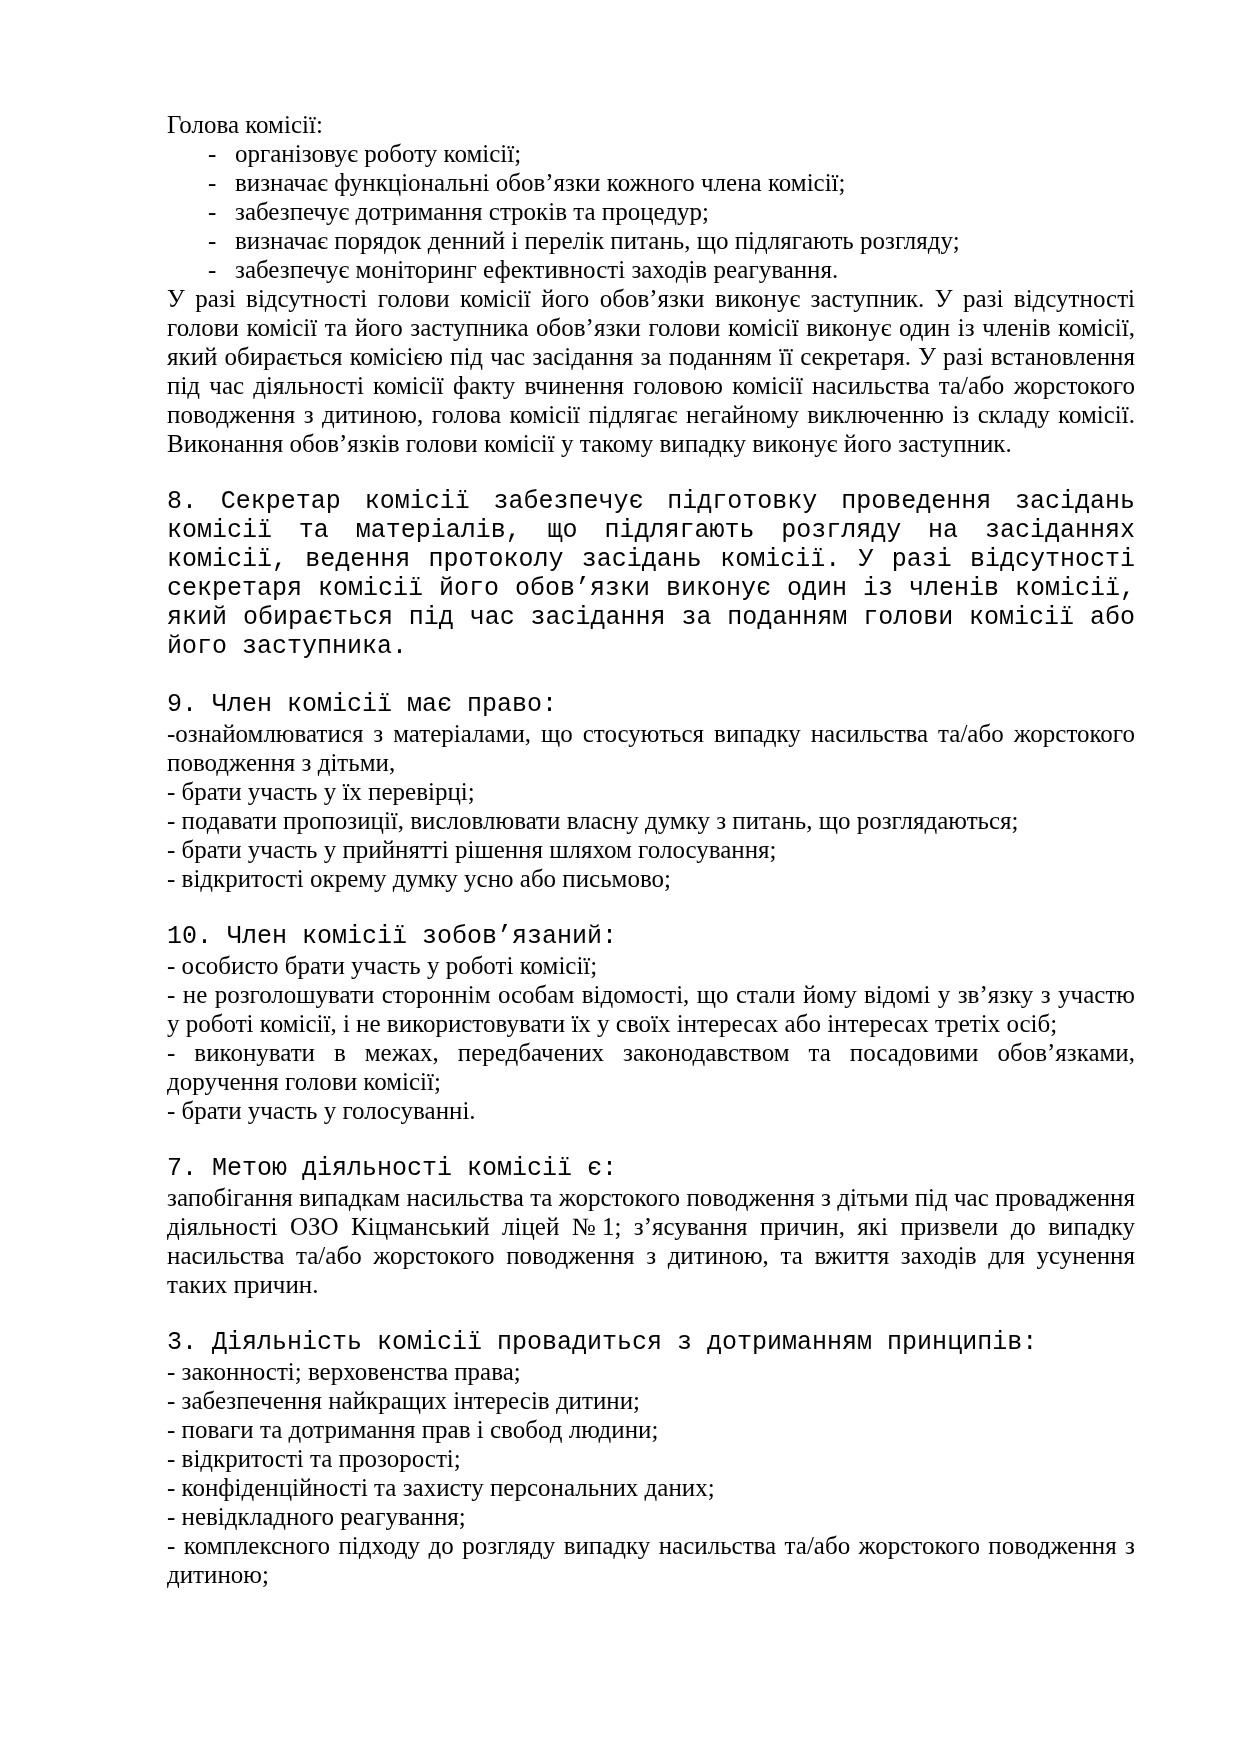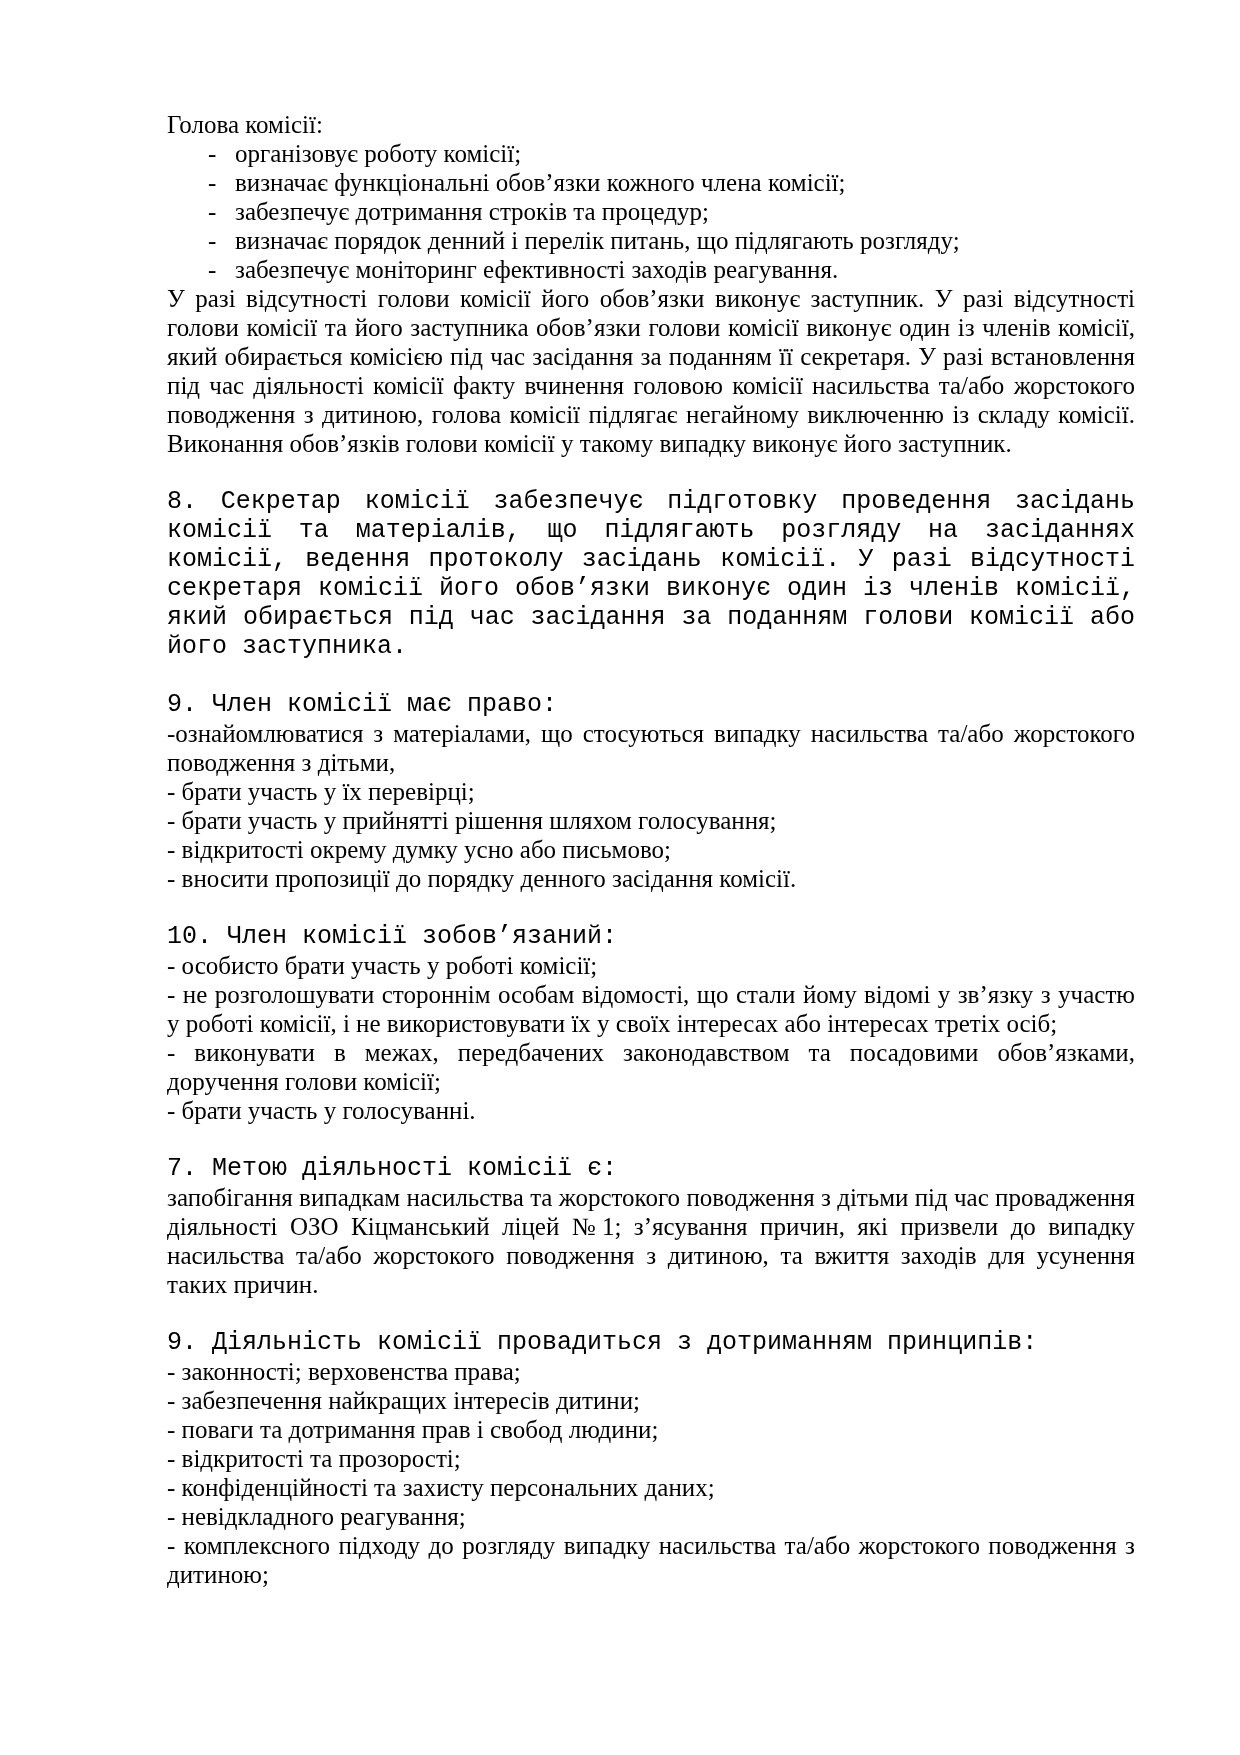--- a/index.html
+++ b/index.html
@@ -75,34 +75,34 @@
     </div>
   </div>
 
   <p class="just">У разі відсутності голови комісії його обов’язки виконує заступник. У разі відсутності голови комісії та його заступника обов’язки голови комісії виконує один із членів комісії, який обирається комісією під час засідання за поданням її секретаря. У разі встановлення під час діяльності комісії факту вчинення головою комісії насильства та/або жорстокого поводження з дитиною, голова комісії підлягає негайному виключенню із складу комісії. Виконання обов’язків голови комісії у такому випадку виконує його заступник.</p>
 
   <p class="just gap-before">8. Секретар комісії забезпечує підготовку проведення засідань комісії та матеріалів, що підлягають розгляду на засіданнях комісії, ведення протоколу засідань комісії. У разі відсутності секретаря комісії його обов’язки виконує один із членів комісії, який обирається під час засідання за поданням голови комісії або його заступника.</p>
 
   <p class="gap-before">9. Член комісії має право:</p>
   <p class="just">-ознайомлюватися з матеріалами, що стосуються випадку насильства та/або жорстокого поводження з дітьми,</p>
   <p class="just">- брати участь у їх перевірці;</p>
+  <p class="just">- подавати пропозиції, висловлювати власну думку з питань, що розглядаються;</p>
   <p class="just">- брати участь у прийнятті рішення шляхом голосування;</p>
   <p class="just">- відкритості окрему думку усно або письмово;</p>
-  <p class="just">- вносити пропозиції до порядку денного засідання комісії.</p>
 
   <p class="gap-before">10. Член комісії зобов’язаний:</p>
   <p class="just">- особисто брати участь у роботі комісії;</p>
   <p class="just">- не розголошувати стороннім особам відомості, що стали йому відомі у зв’язку з участю у роботі комісії, і не використовувати їх у своїх інтересах або інтересах третіх осіб;</p>
   <p class="just">- виконувати в межах, передбачених законодавством та посадовими обов’язками, доручення голови комісії;</p>
   <p class="just">- брати участь у голосуванні.</p>
 
   <p class="gap-before">7. Метою діяльності комісії є:</p>
   <p class="just">запобігання випадкам насильства та жорстокого поводження з дітьми під час провадження діяльності ОЗО Кіцманський ліцей №1; з’ясування причин, які призвели до випадку насильства та/або жорстокого поводження з дитиною, та вжиття заходів для усунення таких причин.</p>
 
-  <p class="gap-before">9. Діяльність комісії провадиться з дотриманням принципів:</p>
+  <p class="gap-before">3. Діяльність комісії провадиться з дотриманням принципів:</p>
   <p class="just">- законності; верховенства права;</p>
   <p class="just">- забезпечення найкращих інтересів дитини;</p>
   <p class="just">- поваги та дотримання прав і свобод людини;</p>
   <p class="just">- відкритості та прозорості;</p>
   <p class="just">- конфіденційності та захисту персональних даних;</p>
   <p class="just">- невідкладного реагування;</p>
   <p class="just">- комплексного підходу до розгляду випадку насильства та/або жорстокого поводження з дитиною;</p>
 
 </div>
 

